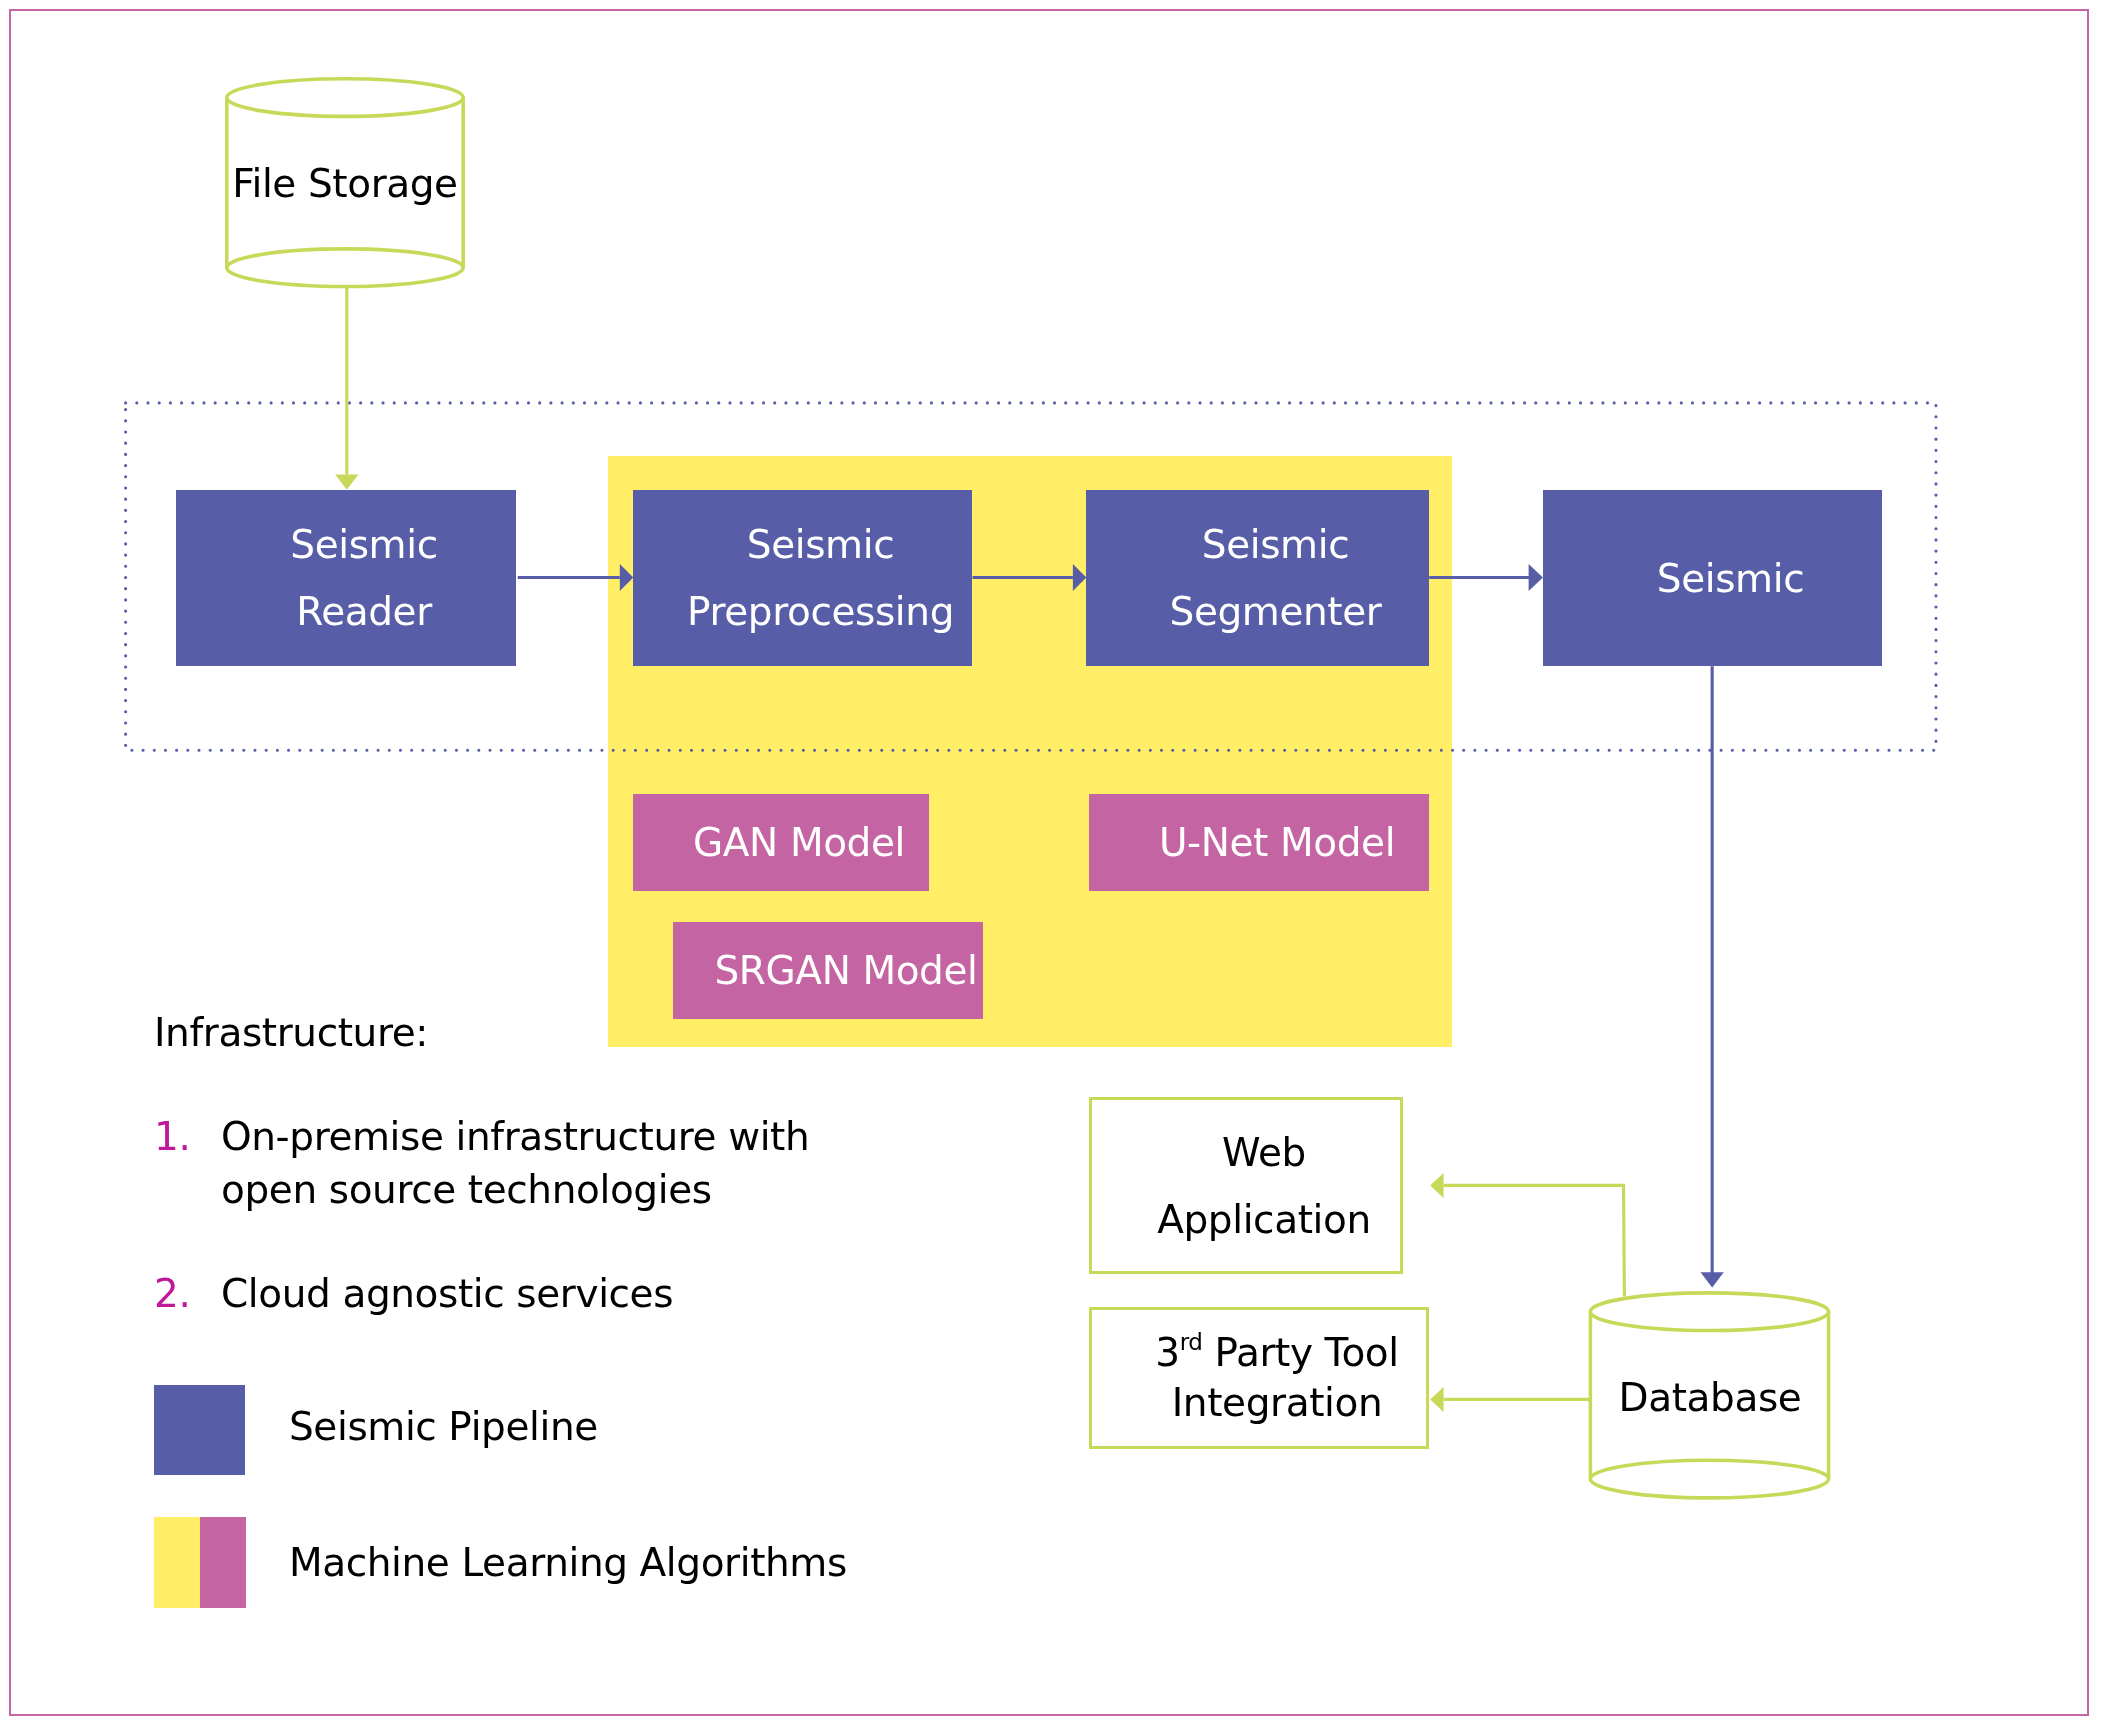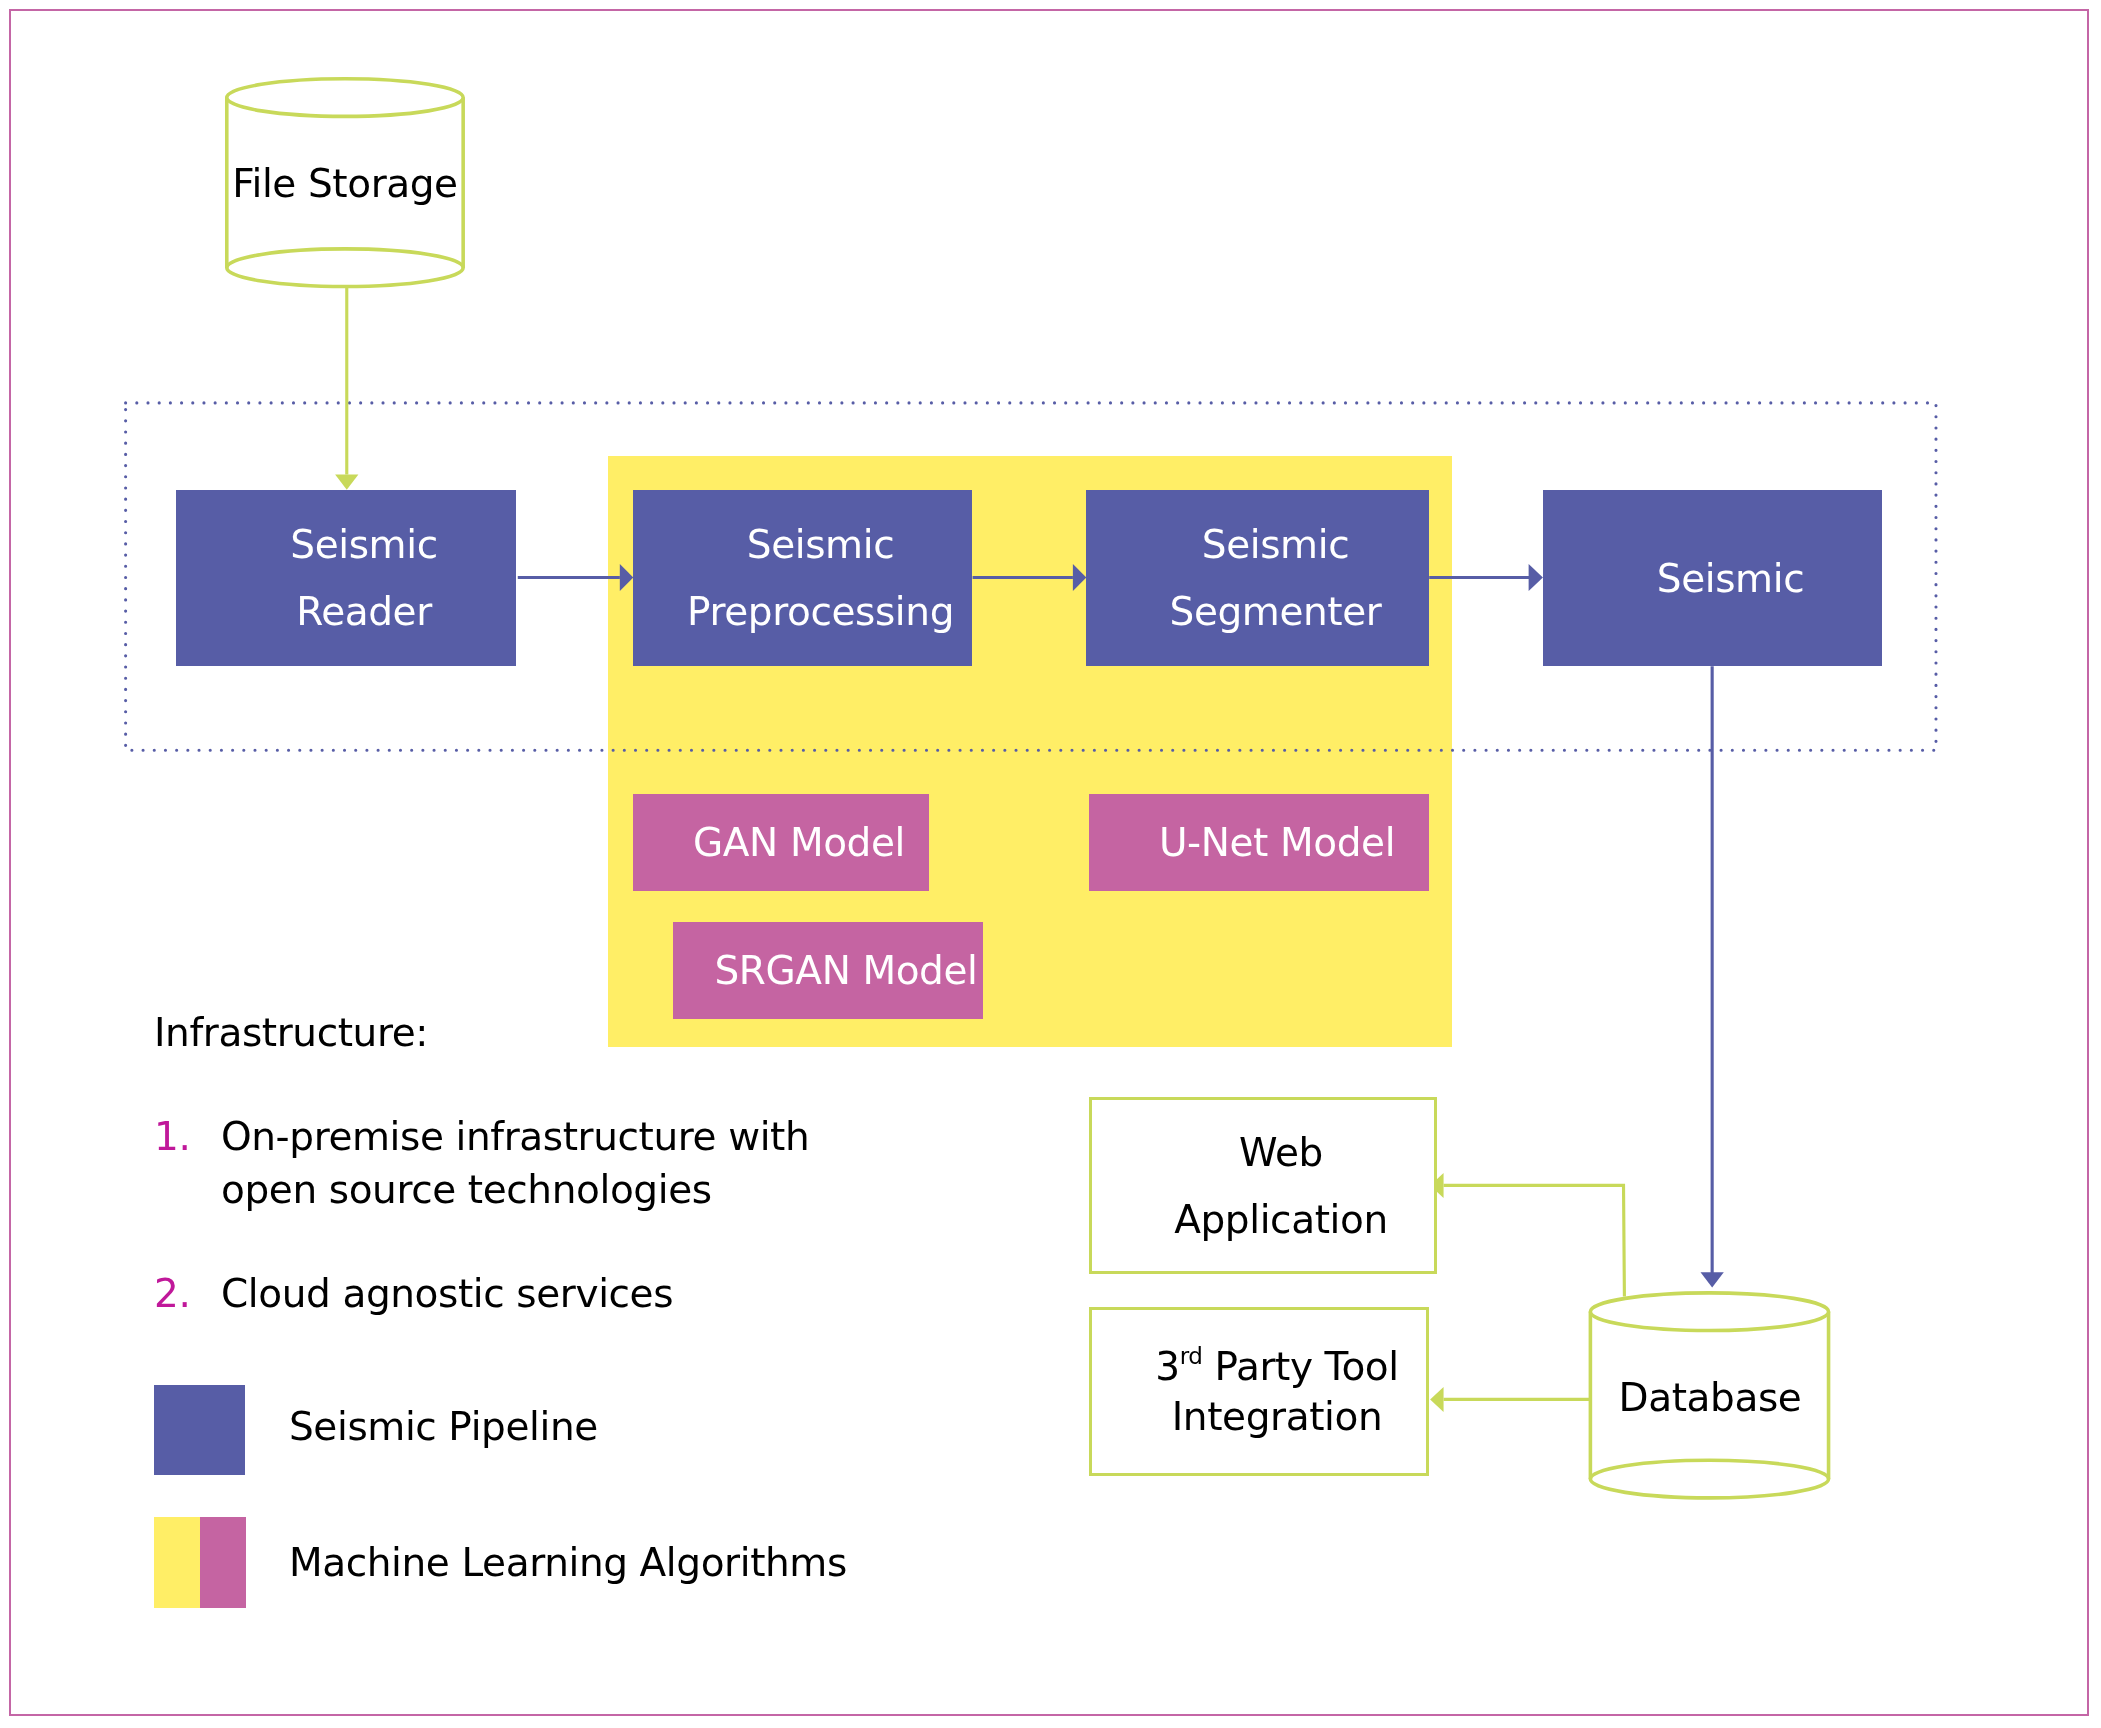--- a/index.html
+++ b/index.html
@@ -102,27 +102,27 @@
 <div class="box pipe" style="left:1543px; top:490px; width:339px; height:176px;">
   <div>
     <div>Seismic</div>
   </div>
 </div>
 
 <div class="box ml" style="left:633px; top:794px; width:296px; height:97px;">GAN Model</div>
 <div class="box ml" style="left:1089px; top:794px; width:340px; height:97px;">U-Net Model</div>
 <div class="box ml" style="left:633px; top:922px; width:310px; height:97px;margin-left:40px;">SRGAN Model</div>
 
-<div class="box out" style="left:1089px; top:1097px; width:348px; height:177px; line-height:67px;">
+<div class="box out" style="left:1089px; top:1097px; width:314px; height:177px; line-height:67px;">
   <div>
     <div>Web</div>
     <div>Application</div>
   </div>
 </div>
-<div class="box out" style="left:1089px; top:1307px; width:340px; height:169px; line-height:50px;">
+<div class="box out" style="left:1089px; top:1307px; width:340px; height:142px; line-height:50px;">
   <div>
     <div><span>3</span><sup>rd</sup><span style="white-space:pre;"> Party Tool</span></div>
     <div>Integration</div>
   </div>
 </div>
 
 <div class="label" style="left:1591px; width:238px; top:1375px; text-align:center;">Database</div>
 
 <div class="label" style="left:154px; top:1010px;">Infrastructure:</div>
 

